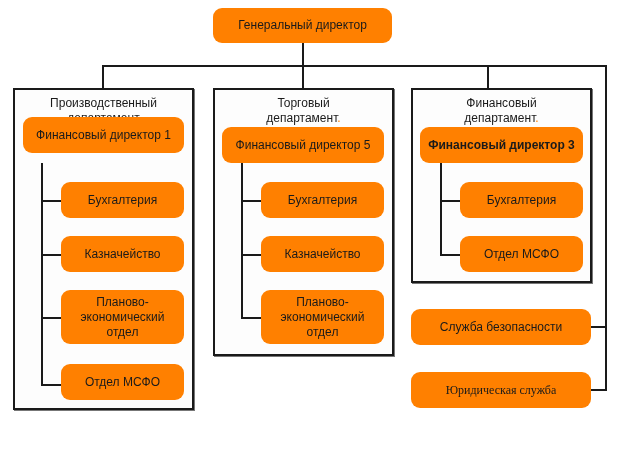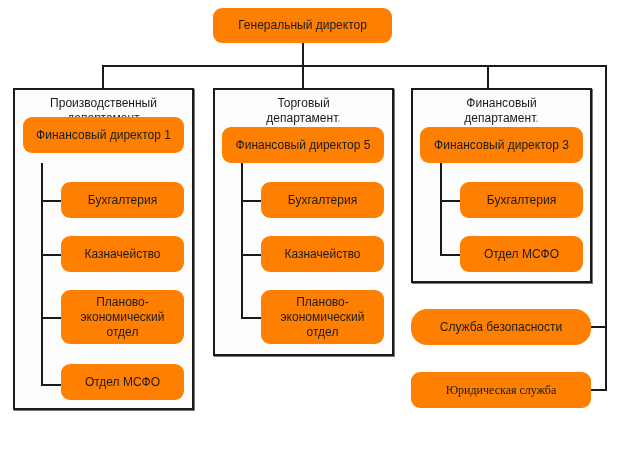--- a/index.html
+++ b/index.html
@@ -85,28 +85,28 @@
 
 <div class="dept" style="left:411px; top:88px; width:181px; height:195px;">
   <div class="dept-title">
     <div>Финансовый</div>
     <div><span>департамент</span><span class="dot">.</span></div>
   </div>
 </div>
 <div class="ln v" style="left:440px; top:163px; height:92px;"></div>
 <div class="ln h" style="left:440px; top:200px; width:20px;"></div>
 <div class="ln h" style="left:440px; top:254px; width:20px;"></div>
-<div class="node" style="left:420px; top:127px; width:163px; height:36px;">
+<div class="node" style="left:420px; top:127px; width:163px; height:36px;font-weight:bold;">
   <span>Финансовый директор 3</span>
 </div>
 <div class="node" style="left:460px; top:182px; width:123px; height:36px;">
   <span>Бухгалтерия</span>
 </div>
 <div class="node" style="left:460px; top:236px; width:123px; height:36px;">
   <span>Отдел МСФО</span>
 </div>
 
-<div class="node" style="left:411px; top:309px; width:180px; height:36px;border-radius:16px;">
+<div class="node" style="left:411px; top:309px; width:180px; height:36px;">
   <span>Служба безопасности</span>
 </div>
 <div class="node" style="left:411px; top:372px; width:180px; height:36px;font-family:Liberation Serif, serif;">
   <span>Юридическая служба</span>
 </div>
 
 </body></html>

